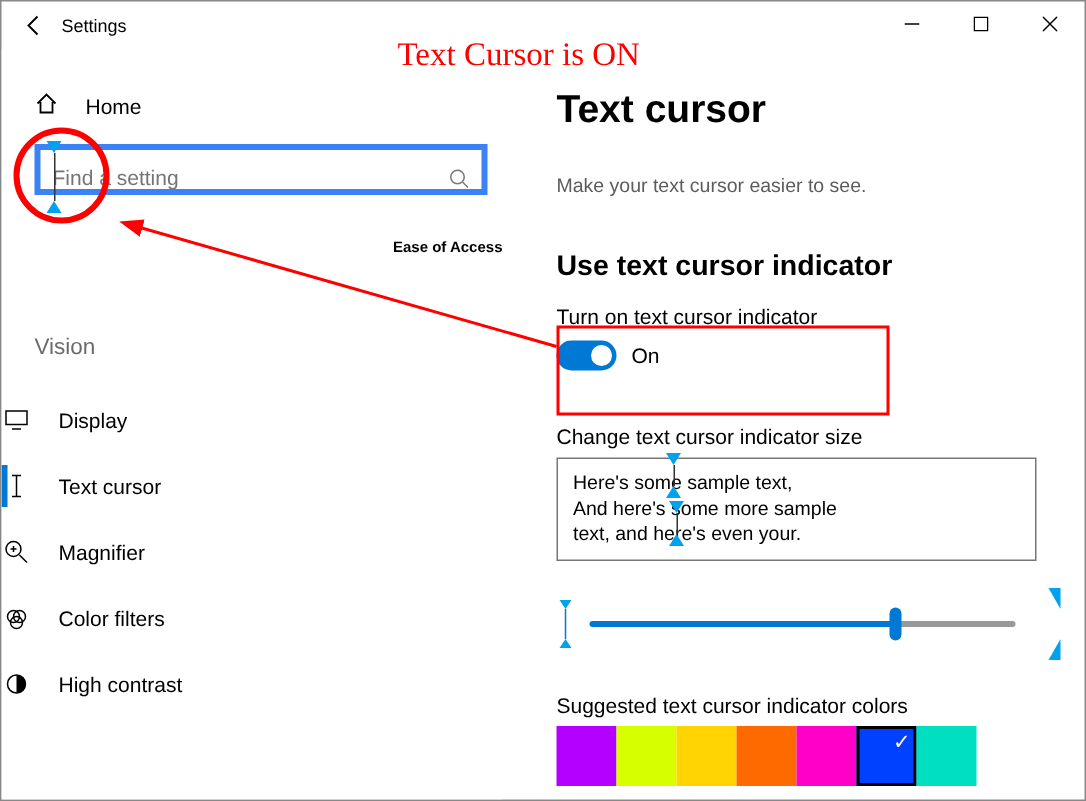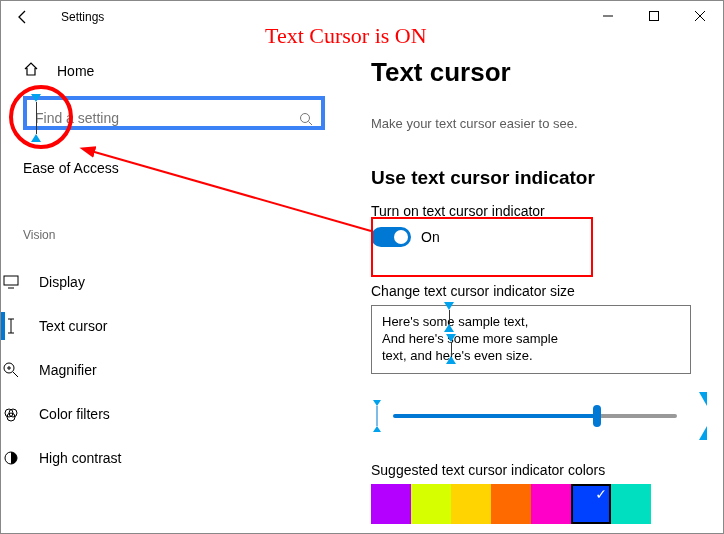--- a/index.html
+++ b/index.html
@@ -1,31 +1,31 @@
 <!DOCTYPE html>
 <html><head>
 <meta charset="utf-8">
 <style>
   * { box-sizing: border-box; margin: 0; padding: 0; }
   body { font-family: "Segoe UI", Arial, sans-serif; font-size: 13px; color: #000; background: #fff; }
   .window { width: 724px; height: 534px; border: 1px solid #888; position: relative; display: flex; flex-direction: column; overflow: hidden; }
   .titlebar { height: 32px; display: flex; align-items: center; padding-left: 8px; }
   .titlebar .back { width: 28px; height: 28px; display:flex;align-items:center;justify-content:center; }
-  .titlebar .title { margin-left: 24px; font-size: 12px; }
+  .titlebar .title { margin-left: 4px; font-size: 12px; }
   .winbtns { position:absolute; right:0; top:0; display:flex; }
   .winbtn { width:46px; height:30px; display:flex; align-items:center; justify-content:center; }
   .content { flex:1; display:flex; height: calc(100% - 32px); }
   .sidebar { width: 334px; background:#fff; padding: 0; position:relative; }
   .home-row { display:flex; align-items:center; padding: 28px 0 8px 22px; font-size:14px; }
   .home-row .icon { width:18px; margin-right: 16px; }
   .searchwrap { margin: 8px 0 0 22px; width: 302px; height: 34px; border:4px solid #3b82f6; display:flex; align-items:flex-end; position:relative; }
   .searchwrap input { flex:1; border:none; outline:none; font-size:14px; color:#666; padding-left:8px; background:transparent; }
   .searchwrap .sicon { width:30px; display:flex;align-items:center;justify-content:center; color:#666;}
-  .groupheader { font-weight:400; font-size:14px; padding: 30px 0 0 22px; }
-  .subgroup { color:#6b6b6b; font-size:12px; padding: 52px 0 8px 22px; }
+  .groupheader { font-weight:700; font-size:10px; padding: 30px 0 0 22px; text-align: right; }
+  .subgroup { color:#6b6b6b; font-size:15px; padding: 52px 0 8px 22px; }
   .nav { margin-top:10px; }
   .navitem { display:flex; align-items:center; height:44px; font-size:14px; position:relative;}
   .navitem .ic { width:20px; margin-right:18px; display:flex;align-items:center;justify-content:center;}
   .navitem.selected::before { content:""; position:absolute; left:0; top:8px; bottom:8px; width:4px; background:#0078d4;}
   .main { flex:1; padding: 18px 10px 0 36px; position:relative; overflow:hidden;}
   .main h1 { font-size:26px; font-weight:600; margin-top:6px;}
   .main .sub { color:#5c5c5c; font-size:13px; margin-top:28px; }
   .main h2 { font-size:19px; font-weight:600; margin-top:36px; }
   .togglelabel { font-size:14px; margin-top:14px; }
   .togglerow { display:flex; align-items:center; margin-top:8px;}
@@ -178,21 +178,21 @@
       <div class="togglelabel">Turn on text cursor indicator</div>
       <div class="togglerow">
         <div class="toggle"></div>
         <div class="toggletext">On</div>
       </div>
 
       <div class="changelabel">Change text cursor indicator size</div>
       <div class="samplebox">
         <span>Here's some sample text,</span><br>
         <span>And here's some more sample</span><br>
-        <span>text, and here's even size.</span>
+        <span>text, and here's even your.</span>
         <div class="cursor-ind" style="left:72px; top:-4px;">
             <div class="tri-top"></div>
             <div class="stem" style="height:14px;"></div>
             <div class="tri-bot"></div>
           </div>
         <div class="cursor-ind" style="left:74px; top:28px;">
             <div class="tri-top"></div>
             <div class="stem" style="height:14px;"></div>
             <div class="tri-bot"></div>
           </div>

